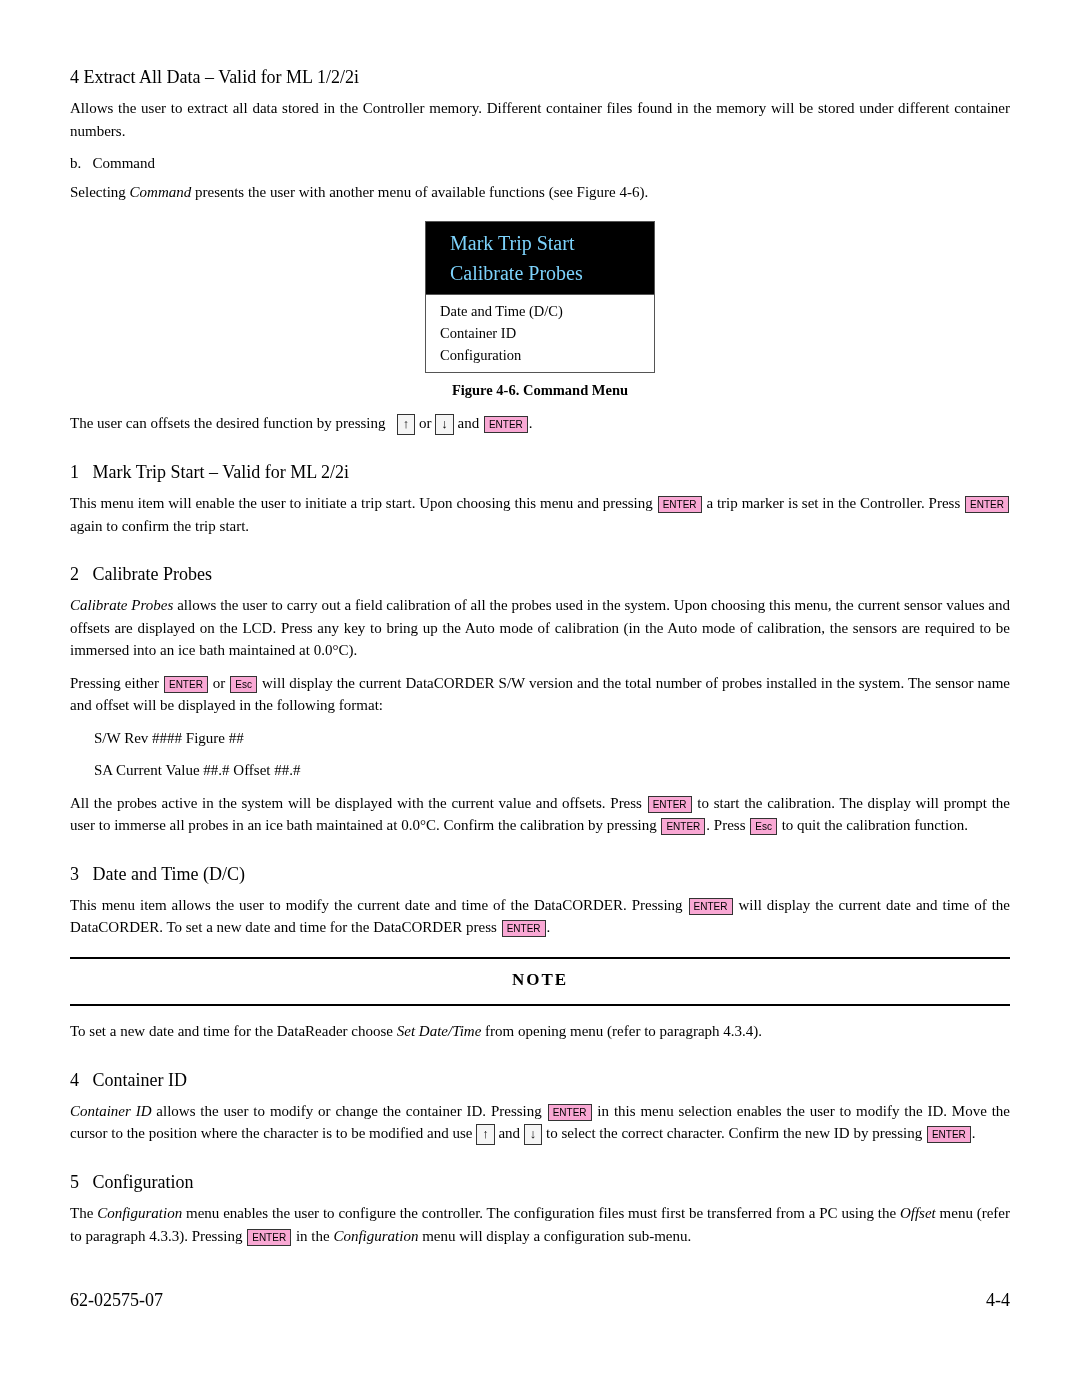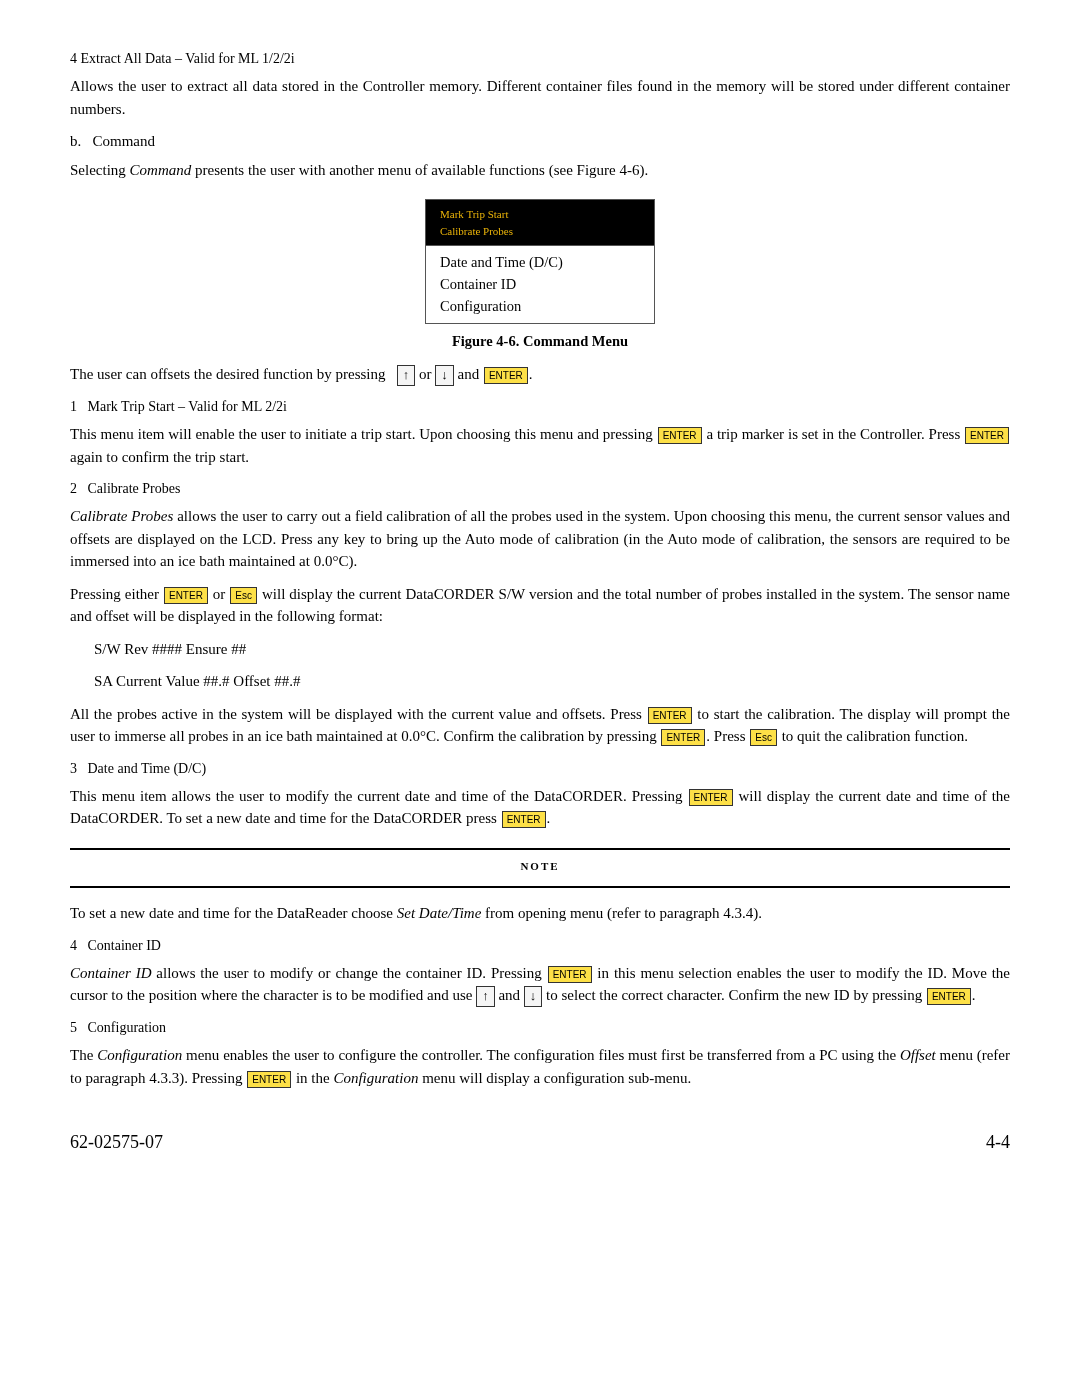--- a/index.html
+++ b/index.html
@@ -29,23 +29,23 @@
       align-items: center;
       margin: 18px 0 10px 0;
     }
     .command-menu-box {
       border: 1px solid #555;
       width: 230px;
       font-size: 14.5px;
     }
     .menu-row-highlighted {
       background: #000;
-      color: #eab308;
-      padding: 6px 14px;
-      font-size: 11px;
+      color: #7dd3fc;
+      padding: 6px 24px;
+      font-size: 20px;
     }
     .menu-row-normal {
       background: #fff;
       color: #000;
       padding: 6px 14px;
       border-top: 1px solid #555;
     }
     .figure-caption {
       font-weight: bold;
       font-size: 14.5px;
@@ -53,46 +53,46 @@
       text-align: right;
     }
     .key-btn {
       display: inline-block;
       border: 1px solid #333;
       padding: 1px 4px;
       font-size: 12px;
       font-family: Arial, sans-serif;
       vertical-align: middle;
       line-height: 1.3;
-      background: #fde047;
+      background: #f9a8d4;
       margin: 0 1px;
       min-width: 26px;
       text-align: center;
     }
     .key-btn-small {
       font-size: 10px;
     }
     .numbered-item {
       margin-bottom: 6px;
-      margin-top: 8px;
-      font-size: 14px;
+      margin-top: 24px;
+      font-size: 18px;
     }
     .indent {
       margin-left: 24px;
     }
     .note-box {
       border-top: 2px solid #000;
       border-bottom: 2px solid #000;
       padding: 8px 16px;
       margin: 18px 0 14px 0;
     }
     .note-title {
       text-align: center;
       font-weight: bold;
-      font-size: 11px;
+      font-size: 17px;
       margin-bottom: 4px;
       letter-spacing: 2px;
     }
     .footer {
       display: flex;
       justify-content: space-between;
       margin-top: 40px;
       font-size: 18px;
     }
     .arrow-key {
@@ -168,21 +168,21 @@
   <span class="italic">Calibrate Probes</span>
   allows the user to carry out a field calibration of all the probes used in the system. Upon choosing this menu, the current sensor values and offsets are displayed on the LCD. Press any key to bring up the Auto mode of calibration (in the Auto mode of calibration, the sensors are required to be immersed into an ice bath maintained at 0.0°C).
 </p>
 <p class="para">
   Pressing either
   <span class="key-btn key-btn-small">ENTER</span>
   or
   <span class="key-btn key-btn-small">Esc</span>
   will display the current DataCORDER S/W version and the total number of probes installed in the system. The sensor name and offset will be displayed in the following format:
 </p>
-<p class="indent para">S/W Rev #### Ensure ##</p>
+<p class="indent para">S/W Rev #### Figure ##</p>
 <p class="indent para">SA Current Value ##.# Offset ##.#</p>
 <p class="para">
   All the probes active in the system will be displayed with the current value and offsets. Press
   <span class="key-btn key-btn-small">ENTER</span>
   to start the calibration. The display will prompt the user to immerse all probes in an ice bath maintained at 0.0°C. Confirm the calibration by pressing
   <span class="key-btn key-btn-small">ENTER</span>.
   Press
   <span class="key-btn key-btn-small">Esc</span>
   to quit the calibration function.
 </p>

